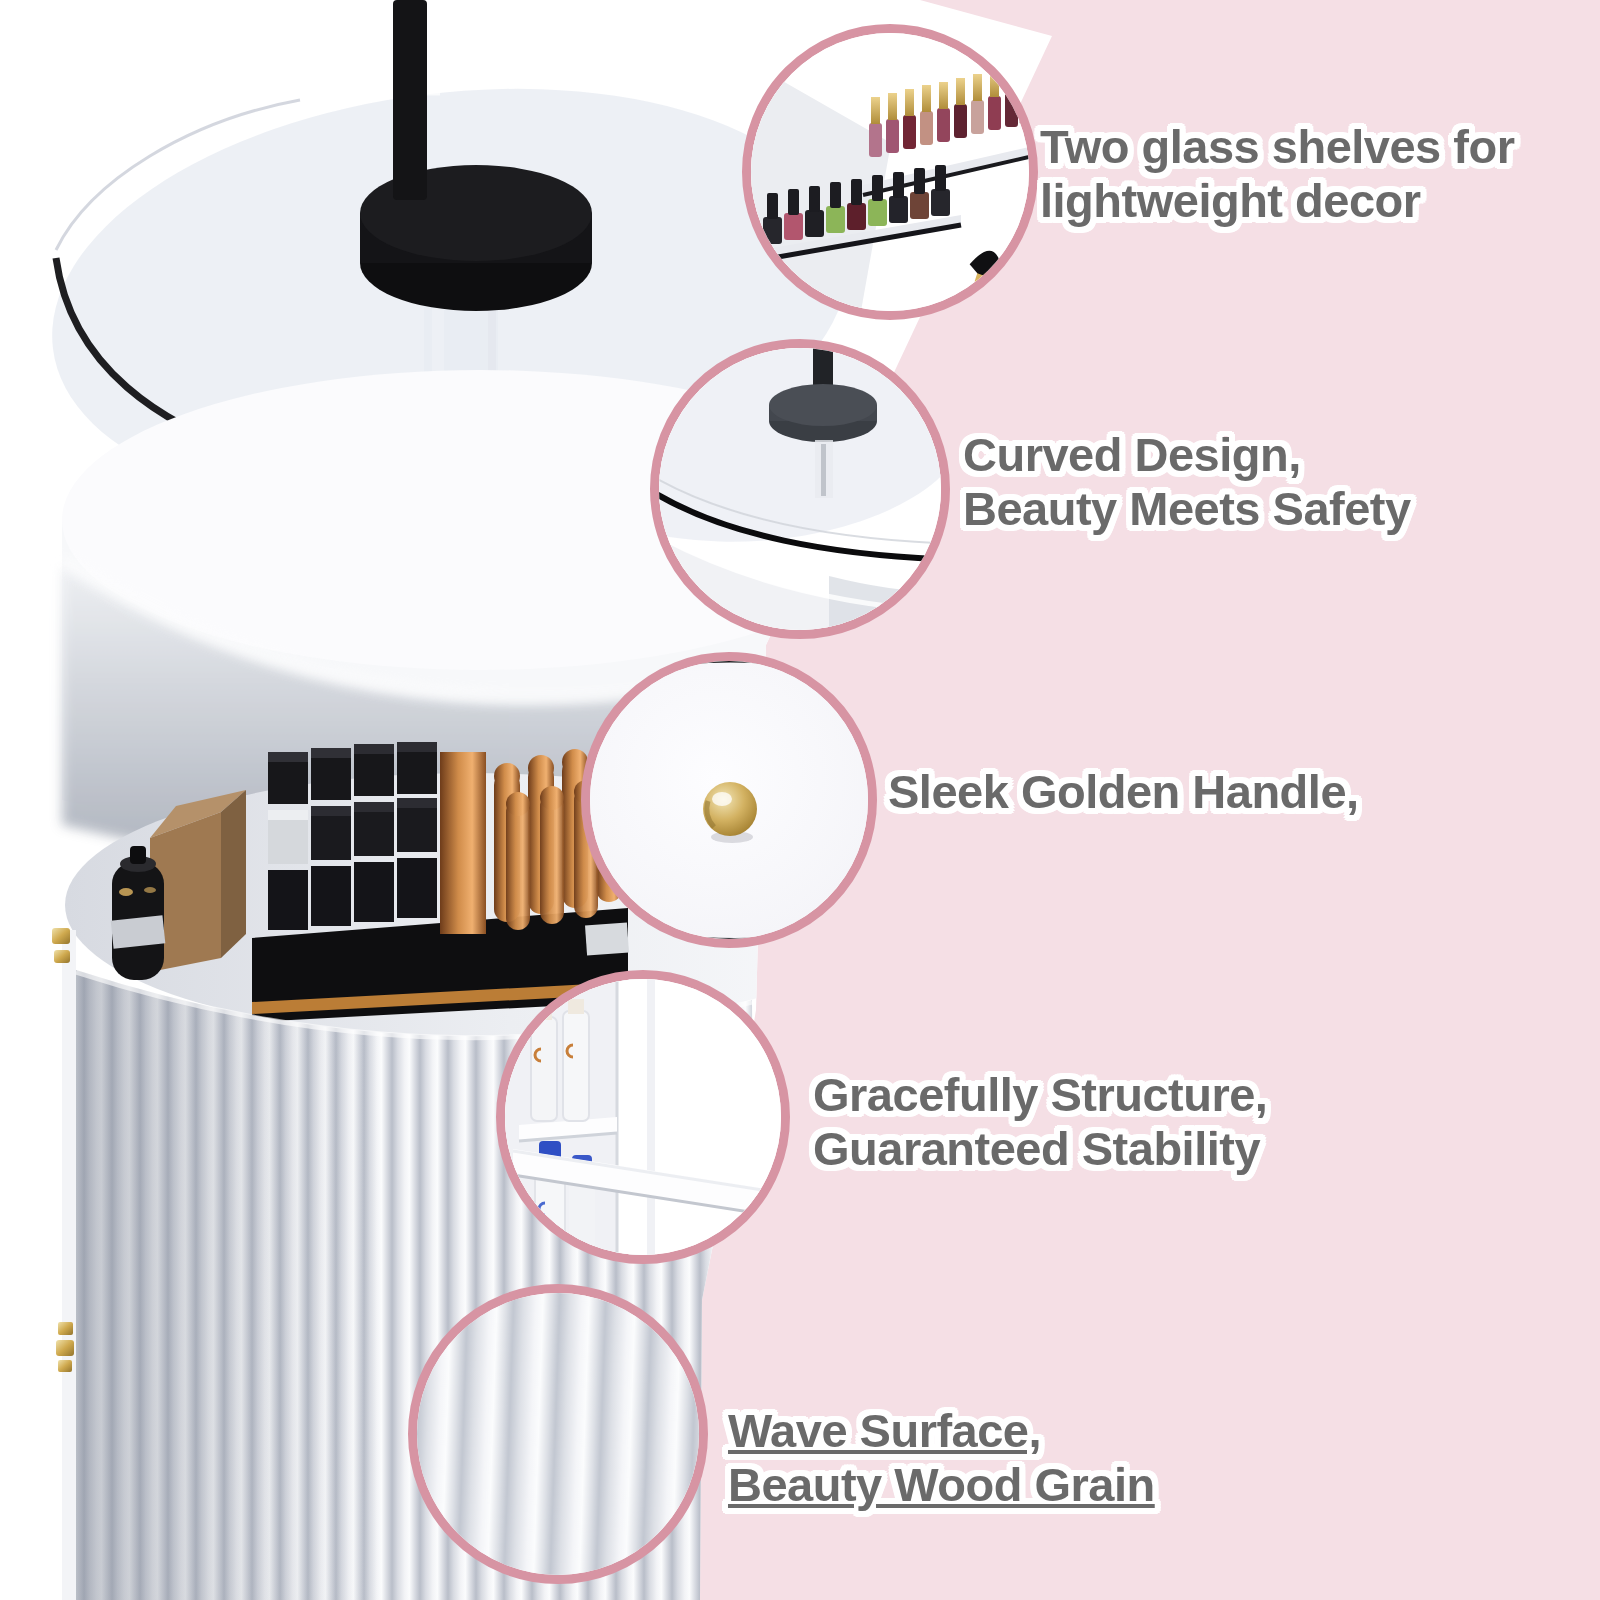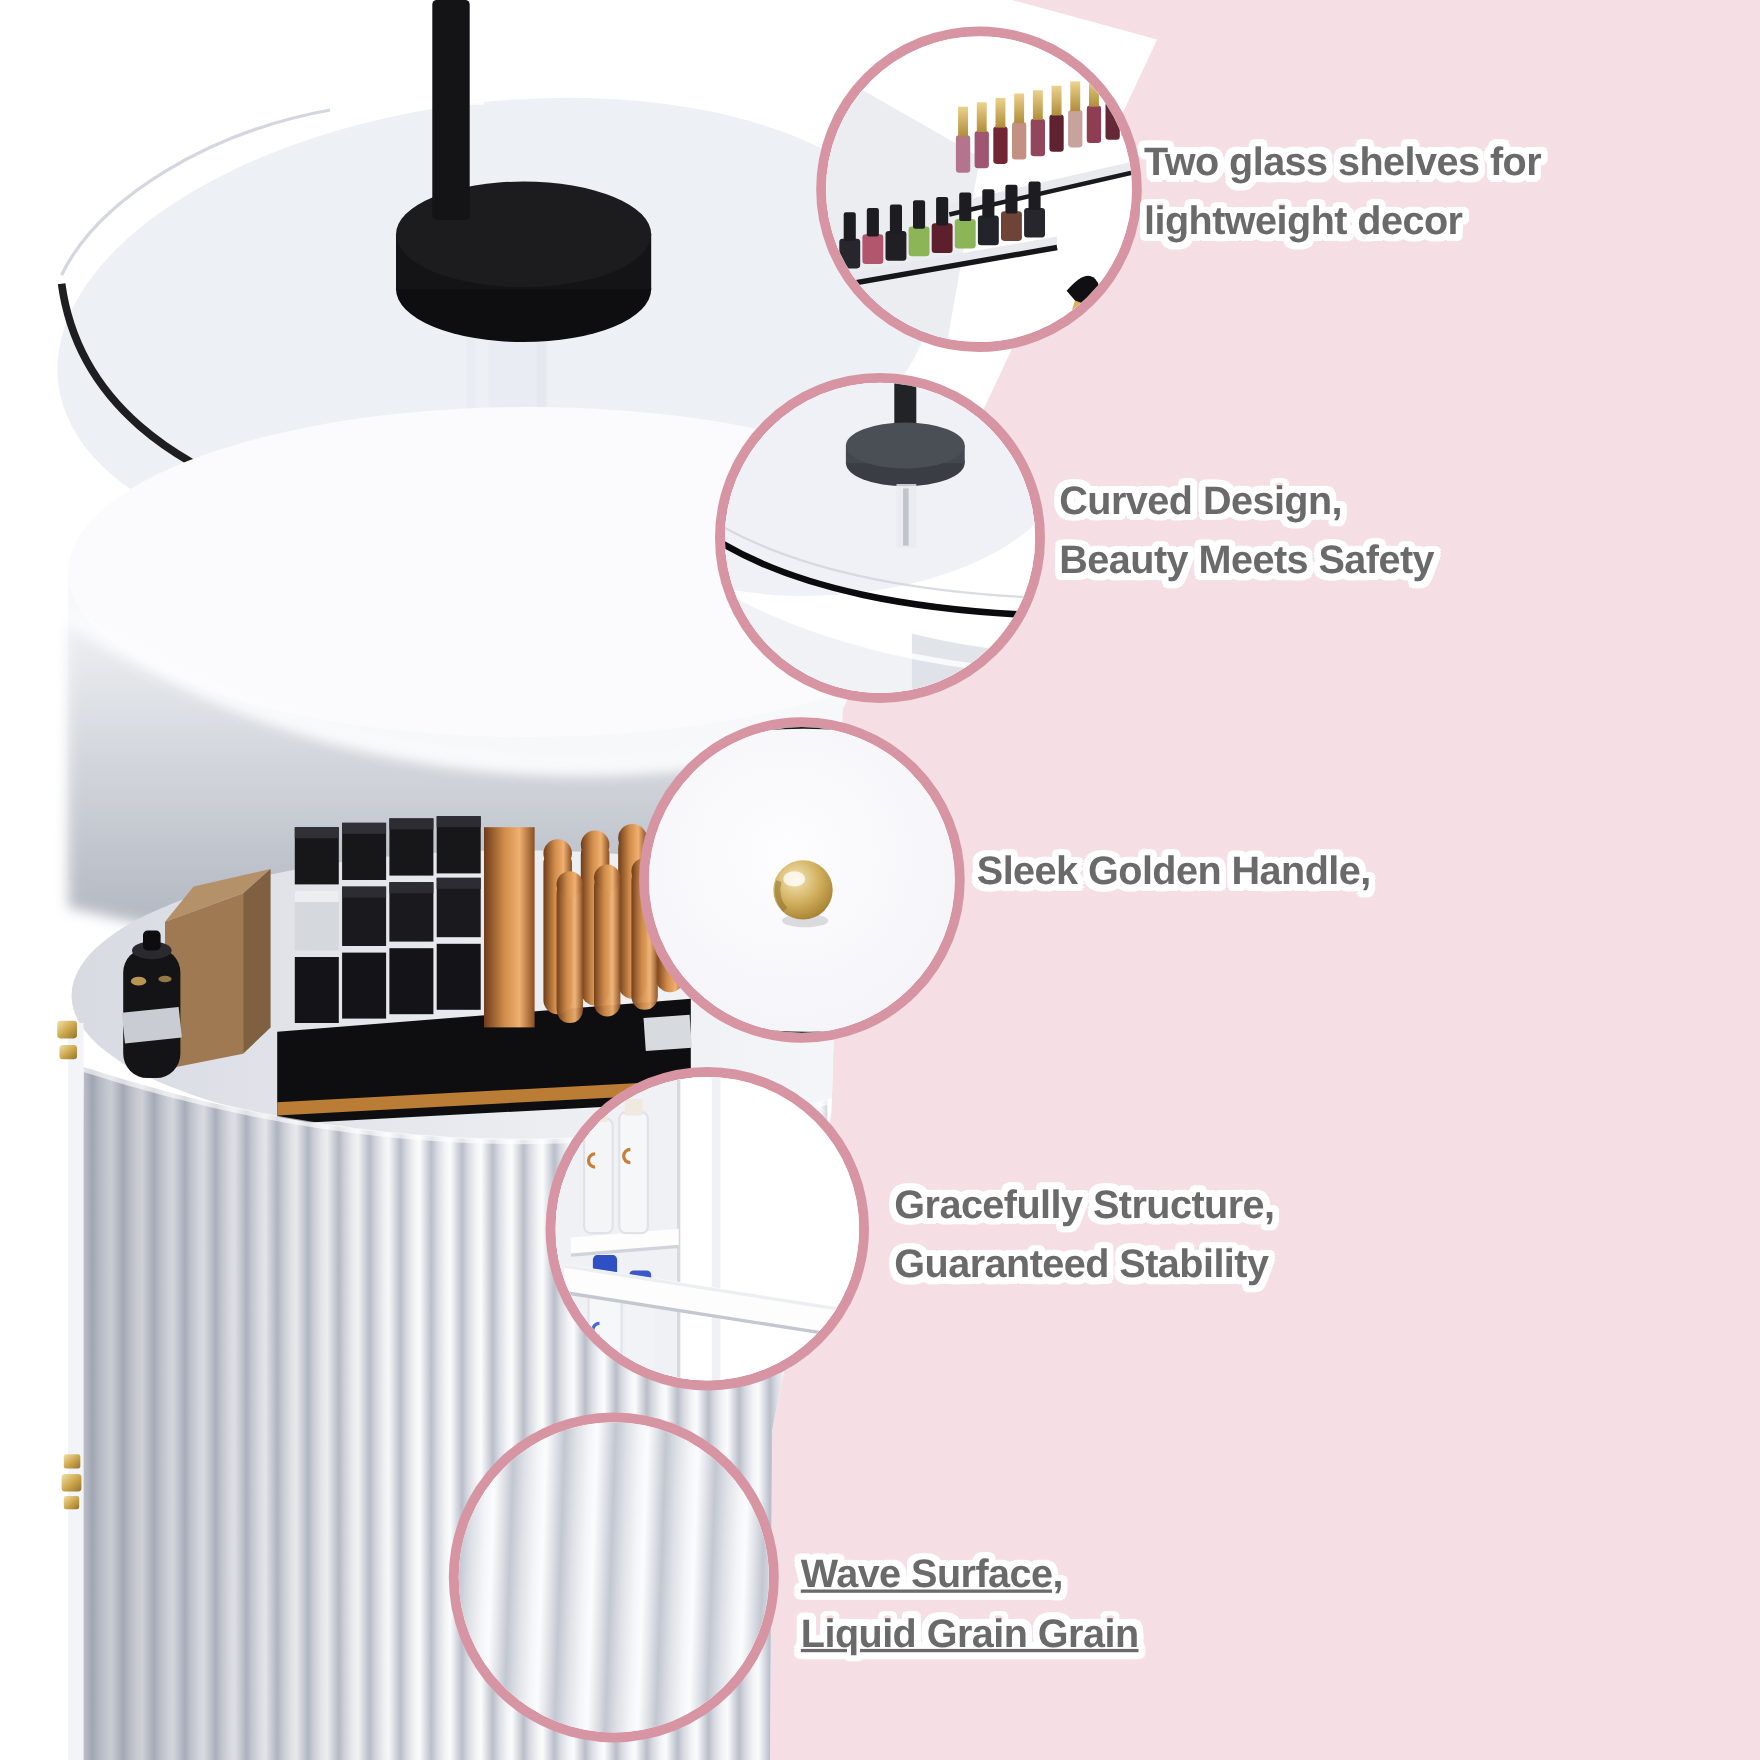--- a/index.html
+++ b/index.html
@@ -2,21 +2,21 @@
 <html><head>
 <meta charset="utf-8">
 <style>
   html,body{margin:0;padding:0;}
   body{font-family:"Liberation Sans", sans-serif;}
   #canvas{
     position:relative;width:1600px;height:1600px;overflow:hidden;
     background:#f5dfe5;
   }
   .feature-text{
-    position:absolute;color:#6a6a6a;font-weight:800;font-size:36px;
+    position:absolute;color:#6a6a6a;font-weight:800;font-size:47px;
     line-height:54px;letter-spacing:-0.5px;white-space:nowrap;
     text-shadow:
       -5px -5px 0 #fff, 5px -5px 0 #fff, -5px 5px 0 #fff, 5px 5px 0 #fff,
       -6px 0 0 #fff, 6px 0 0 #fff, 0 -6px 0 #fff, 0 6px 0 #fff,
       -3px -6px 0 #fff, 3px -6px 0 #fff, -3px 6px 0 #fff, 3px 6px 0 #fff,
       -6px -3px 0 #fff, 6px -3px 0 #fff, -6px 3px 0 #fff, 6px 3px 0 #fff;
   }
   .callout{
     position:absolute;border:9px solid #d794a3;border-radius:50%;
     background:#fff;overflow:hidden;box-sizing:border-box;
@@ -418,16 +418,16 @@
     <div>Sleek Golden Handle,</div>
   </div>
 
   <div class="feature-text" style="left:813px;top:1068px;">
     <div>Gracefully Structure,</div>
     <div>Guaranteed Stability</div>
   </div>
 
   <div class="feature-text" style="left:728px;top:1404px;text-decoration:underline;">
     <div>Wave Surface,</div>
-    <div>Liquid Grain Grain</div>
+    <div>Beauty Wood Grain</div>
   </div>
 
 </div>
 
 </body></html>

